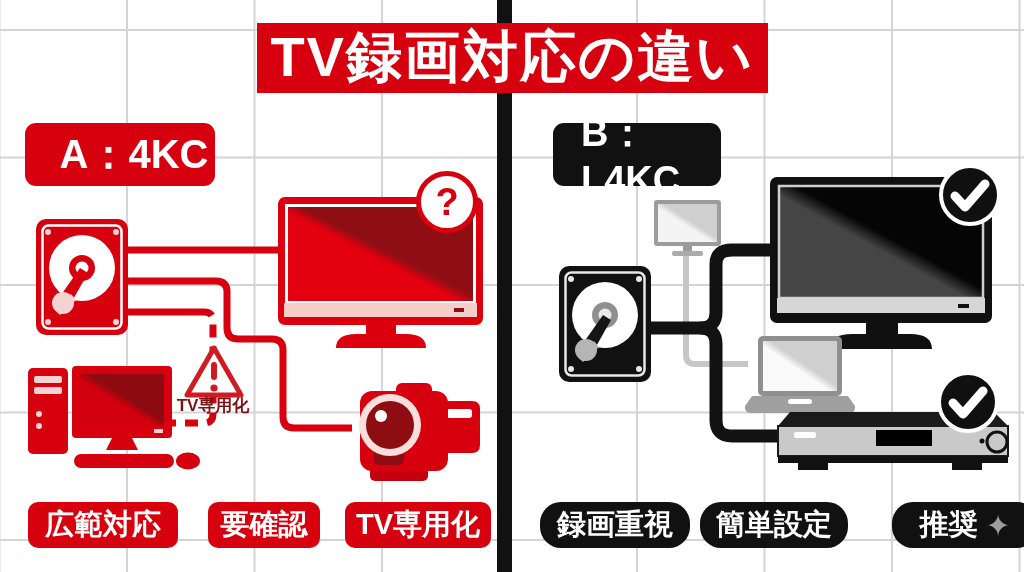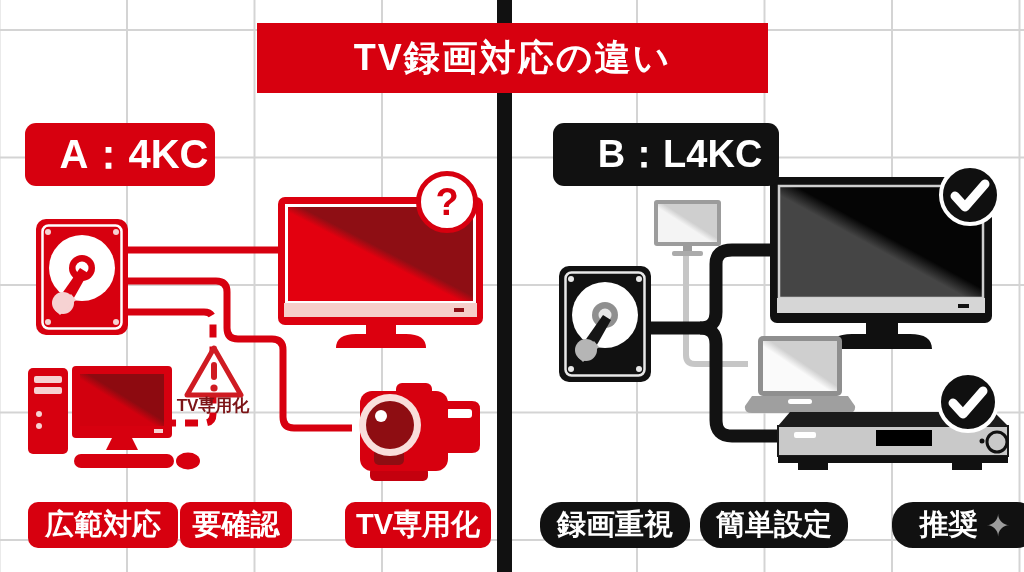--- a/index.html
+++ b/index.html
@@ -12,28 +12,28 @@
       linear-gradient(to right,  #d4d4d4 1.5px, transparent 1.5px);
     background-size:127.5px 127.5px, 127.5px 127.5px;
     background-position:0px 29px, 126px 0px;
     font-family:"Liberation Sans","DejaVu Sans",sans-serif;
   }
   .abs{ position:absolute; }
   .divider{ left:497px; top:0; width:15px; height:572px; background:#111; z-index:2; }
   .banner{
     left:257px; top:23px; width:511px; height:70px; background:#d7000f; z-index:3;
     display:flex; align-items:center; justify-content:center;
-    color:#fff; font-size:36px; font-weight:bold; letter-spacing:2px;
+    color:#fff; font-size:56px; font-weight:bold; letter-spacing:2px;
   }
   .panel-badge{
     z-index:3; display:flex; align-items:center; justify-content:center;
     color:#fff; font-weight:bold; border-radius:11px;padding-left:28px;
   }
   .badge-a{ left:25px; top:123px; width:190px; height:63px; background:#d7000f; font-size:40px; }
-  .badge-b{ left:553px; top:123px; width:226px; height:63px; background:#111; font-size:38px; }
+  .badge-b{ left:553px; top:123px; width:168px; height:63px; background:#111; font-size:38px; }
   .tag{
     top:502px; height:46px; z-index:3; border-radius:10px;
     display:flex; align-items:center; justify-content:center; gap:8px;
     color:#fff; font-size:29px; font-weight:bold;
   }
   .tag-red{ background:#d7000f; }
   .tag-black{ background:#111;border-radius:21px; }
   .sparkle{ color:#9c9c9c; font-size:30px; font-weight:normal; }
   .wires{ left:0; top:0; width:1024px; height:572px; z-index:1; }
   .icon{ z-index:2; }
@@ -144,21 +144,21 @@
     <rect x="16" y="8" width="88" height="80" rx="12" fill="#d7000f"></rect>
     <rect x="30" y="66" width="30" height="16" rx="5" fill="#8e0d12"></rect>
     <circle cx="46" cy="42" r="31" fill="#f9dedb"></circle>
     <circle cx="46" cy="42" r="24" fill="#8e0d12"></circle>
     <circle cx="37" cy="33" r="6" fill="#fff"></circle>
   </svg>
 
   <div class="abs tag tag-red" style="left:28px; width:150px;">
       <span>広範対応</span>
     </div>
-  <div class="abs tag tag-red" style="left:180px; width:112px;">
+  <div class="abs tag tag-red" style="left:208px; width:112px;">
       <span>要確認</span>
     </div>
   <div class="abs tag tag-red" style="left:345px; width:146px;">
       <span>TV専用化</span>
     </div>
 
   <svg class="abs icon" style="left:654px; top:200px;" width="67" height="57" viewBox="0 0 67 57">
     <defs>
       <linearGradient id="gScreenLight" x1="0%" y1="100%" x2="100%" y2="0%">
         <stop offset="0%" stop-color="#f4f4f4"></stop>

